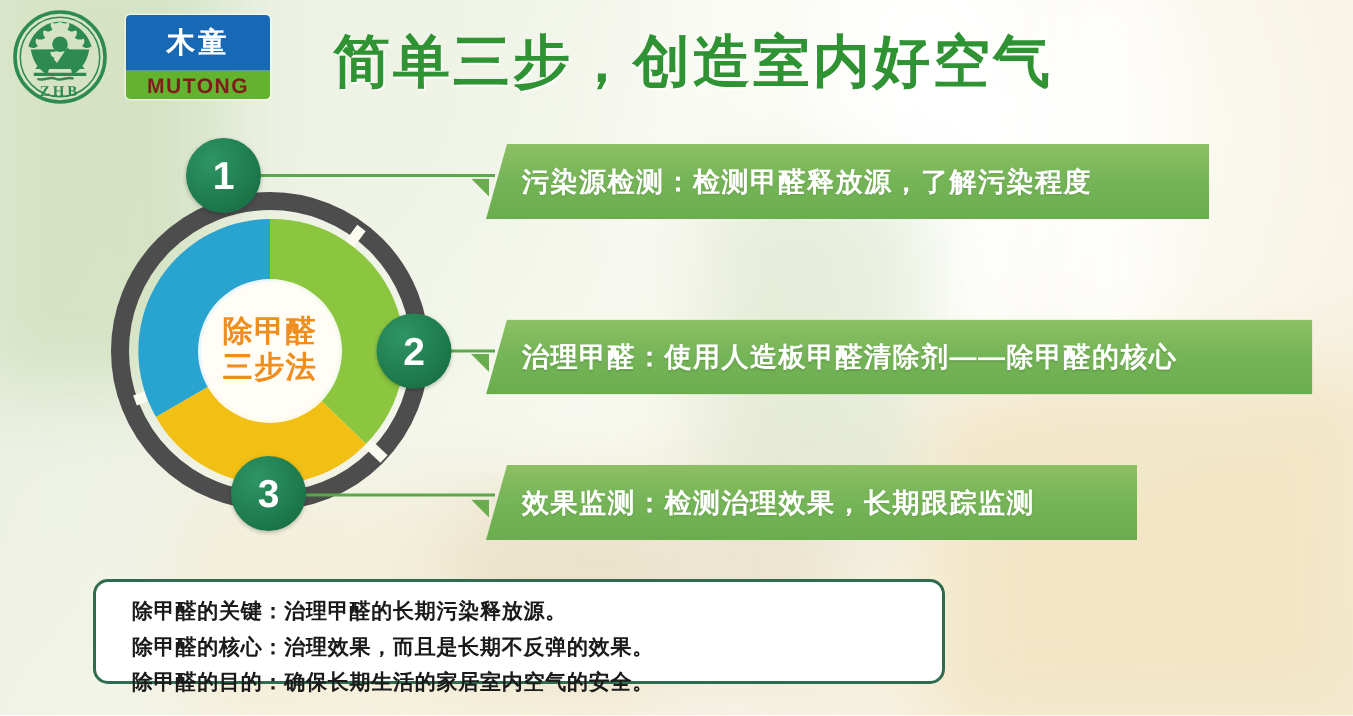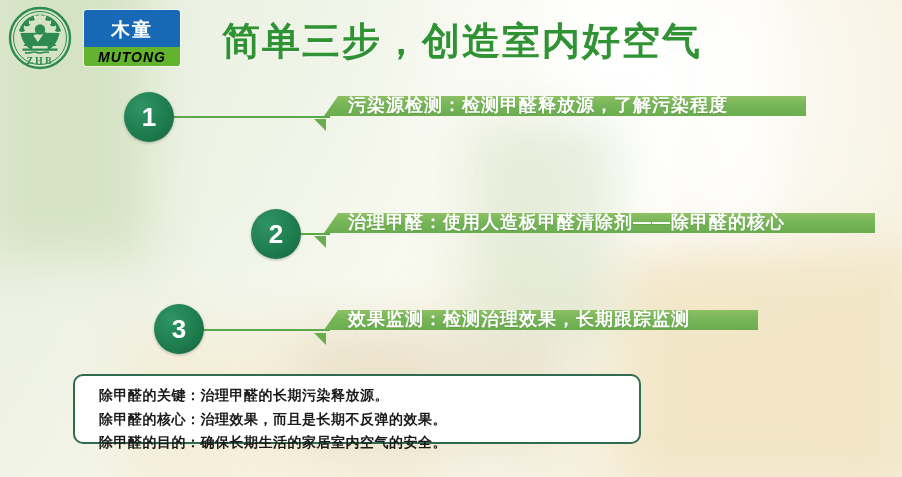--- a/index.html
+++ b/index.html
@@ -24,21 +24,21 @@
   .bg-warm{left:620px;top:250px;width:300px;height:240px;background:rgba(240,226,190,0.75);}
   .bg-warm2{left:120px;top:330px;width:320px;height:170px;background:rgba(243,233,205,0.6);}
   .bg-shadow{left:300px;top:330px;width:260px;height:120px;background:rgba(226,215,190,0.55);}
 
   
   .logo-zhb{position:absolute;left:8px;top:6px;width:64px;height:64px;text-align:right;}
   .logo-mutong{position:absolute;left:84px;top:10px;width:96px;height:56px;border-radius:3px;overflow:hidden;
     box-shadow:0 0 0 1px rgba(255,255,255,0.5);}
   .mt-top{height:37px;background:#1769b5;position:relative;}
   .mt-bot{height:19px;background:#63b32e;display:flex;align-items:center;justify-content:center;}
-  .mt-bot span{color:#000000;font-size:14px;font-weight:bold;letter-spacing:1px;line-height:1;font-style:italic;}
+  .mt-bot span{color:#7f1d1d;font-size:14px;font-weight:bold;letter-spacing:1px;line-height:1;}
   .mt-top span{position:absolute;left:0;right:0;top:50%;transform:translateY(-50%);
     text-align:center;color:#fff;font-size:19px;font-weight:bold;line-height:1;letter-spacing:2px;}
 
   .title{
     position:absolute;left:222px;top:16px;width:470px;
     font-size:38px;font-weight:bold;color:#2f9233;letter-spacing:2px;
     text-shadow:1px 1px 0 rgba(255,255,255,0.85);
     white-space:nowrap;
   }
 
@@ -69,21 +69,21 @@
   #bubble3{left:154px;top:304px;}
 
   
   .connector{position:absolute;height:2px;background:#5aa84a;}
   #conn1{left:168px;top:116px;width:162px;}
   #conn2{left:296px;top:233px;width:34px;}
   #conn3{left:198px;top:329px;width:132px;}
 
   
   .banner{
-    position:absolute;height:20px;display:flex;align-items:flex-start;
+    position:absolute;height:50px;display:flex;align-items:center;
     background:linear-gradient(180deg,#8dc063 0%,#76b558 45%,#6aad4e 100%);
     clip-path:polygon(14px 0, 100% 0, 100% 100%, 0 100%);
     box-shadow:0 1px 2px rgba(0,0,0,0.13);
   }
   .banner span{
     color:#ffffff;font-size:18px;font-weight:bold;letter-spacing:1px;
     white-space:nowrap;padding-left:24px;line-height:1;
     text-shadow:0 1px 1px rgba(80,120,60,0.35);
   }
   .tail{
@@ -92,23 +92,23 @@
   }
   #banner1{left:324px;top:96px;width:482px;}
   #tail1{left:314px;top:119px;}
   #banner2{left:324px;top:213px;width:551px;}
   #tail2{left:314px;top:236px;}
   #banner3{left:324px;top:310px;width:434px;}
   #tail3{left:314px;top:333px;}
 
   
   .note{
-    position:absolute;left:62px;top:374px;width:568px;height:70px;
+    position:absolute;left:62px;top:386px;width:568px;height:70px;
     background:#ffffff;border:2px solid #2f6b4f;border-radius:10px;
-    box-sizing:border-box;padding:9px 0 0 24px;margin-left:11px;
+    box-sizing:border-box;padding:9px 0 0 24px;
   }
   .note p{
     margin:0 0 3px 0;font-size:14px;color:#1a1a1a;line-height:1.48;
     font-weight:bold;letter-spacing:0.5px;white-space:nowrap;
   }
 </style>
 </head>
 <body>
 
 <div id="stage">
@@ -143,20 +143,42 @@
     <div class="mt-top">
       <span>木童</span>
     </div>
     <div class="mt-bot">
       <span>MUTONG</span>
     </div>
   </div>
 
   <div class="title">简单三步，创造室内好空气</div>
 
+  <div class="donut">
+    <svg viewBox="0 0 212 212" width="212" height="212" aria-hidden="true">
+      <circle cx="106" cy="106" r="100" fill="none" stroke="#4d4d4d" stroke-width="12"></circle>
+
+      <path d="M106 106 L106 0 A106 106 0 0 1 143 8 Z" fill="none"></path>
+      <g>
+        <line x1="106" y1="106" x2="167" y2="24" stroke="#fbfaf1" stroke-width="7"></line>
+        <line x1="106" y1="106" x2="182" y2="178" stroke="#fbfaf1" stroke-width="7"></line>
+        <line x1="106" y1="106" x2="16" y2="139" stroke="#fbfaf1" stroke-width="7"></line>
+      </g>
+
+      <g>
+        <path d="M106 106 L106 18 A88 88 0 0 0 30 150 Z" fill="#29a3cf"></path>
+        <path d="M106 106 L106 18 A88 88 0 0 1 170 168 Z" fill="#8cc63f"></path>
+        <path d="M106 106 L170 168 A88 88 0 0 1 30 150 Z" fill="#f2c014"></path>
+      </g>
+    </svg>
+    <div class="donut-center">
+      <div>除甲醛</div>
+      <div>三步法</div>
+    </div>
+  </div>
 
   <div class="connector" id="conn1"></div>
   <div class="connector" id="conn2"></div>
   <div class="connector" id="conn3"></div>
 
   <div class="bubble" id="bubble1">
     <span>1</span>
   </div>
   <div class="bubble" id="bubble2">
     <span>2</span>

